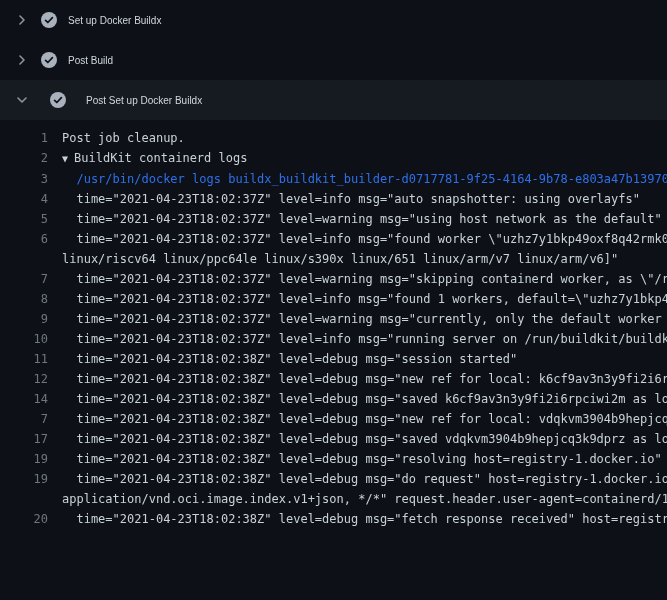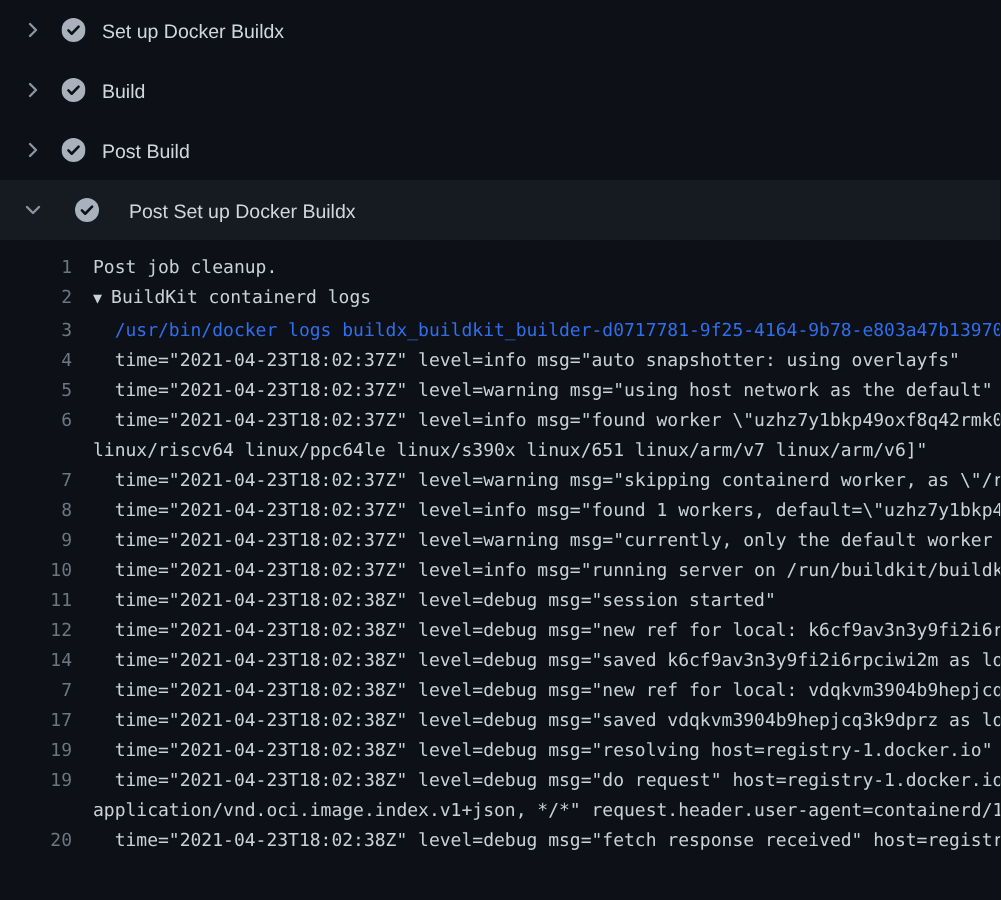--- a/index.html
+++ b/index.html
@@ -9,21 +9,21 @@
     width:667px; height:600px;
     overflow:hidden;
     background:var(--bg, #0d1117);
     font-family:"Liberation Sans", sans-serif;
   }
   
   .step {
     display:flex; align-items:center;
     height:40px; padding:0 14px; gap:11px;
     color:var(--step_text, #d0d7de);
-    font-size:13px;
+    font-size:10px;
     cursor:pointer;
   }
   .step.expanded { background:var(--header_bg, #161b22);gap:20px; }
   .chev { color:var(--chevron, #8b949e); display:flex; width:16px; height:16px; flex:none; }
   .step.expanded .chev svg { transform:rotate(90deg); }
   .check { color:var(--check, #a9b2bc); display:flex; width:16px; height:16px; flex:none; }
   .step-label { white-space:nowrap; }
   
   .log {
     padding-top:8px;
@@ -54,34 +54,20 @@
         <path d="M6 4l4 4-4 4" fill="none" stroke="currentColor" stroke-width="1.6" stroke-linecap="round" stroke-linejoin="round"></path>
       </svg>
     </span>
     <span class="check">
       <svg width="16" height="16" viewBox="0 0 16 16">
         <circle cx="8" cy="8" r="8" fill="currentColor"></circle>
         <path d="M4.6 8.3l2.2 2.2 4.6-4.8" fill="none" stroke="#0d1117" stroke-width="1.7" stroke-linecap="round" stroke-linejoin="round"></path>
       </svg>
     </span>
     <span class="step-label">Set up Docker Buildx</span>
-  </div>
-      <div class="step">
-    <span class="chev">
-      <svg width="16" height="16" viewBox="0 0 16 16">
-        <path d="M6 4l4 4-4 4" fill="none" stroke="currentColor" stroke-width="1.6" stroke-linecap="round" stroke-linejoin="round"></path>
-      </svg>
-    </span>
-    <span class="check">
-      <svg width="16" height="16" viewBox="0 0 16 16">
-        <circle cx="8" cy="8" r="8" fill="currentColor"></circle>
-        <path d="M4.6 8.3l2.2 2.2 4.6-4.8" fill="none" stroke="#0d1117" stroke-width="1.7" stroke-linecap="round" stroke-linejoin="round"></path>
-      </svg>
-    </span>
-    <span class="step-label">Build</span>
   </div>
       <div class="step">
     <span class="chev">
       <svg width="16" height="16" viewBox="0 0 16 16">
         <path d="M6 4l4 4-4 4" fill="none" stroke="currentColor" stroke-width="1.6" stroke-linecap="round" stroke-linejoin="round"></path>
       </svg>
     </span>
     <span class="check">
       <svg width="16" height="16" viewBox="0 0 16 16">
         <circle cx="8" cy="8" r="8" fill="currentColor"></circle>

